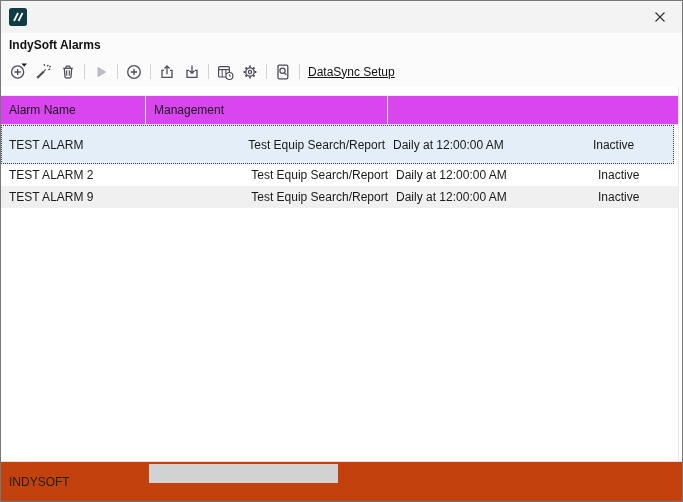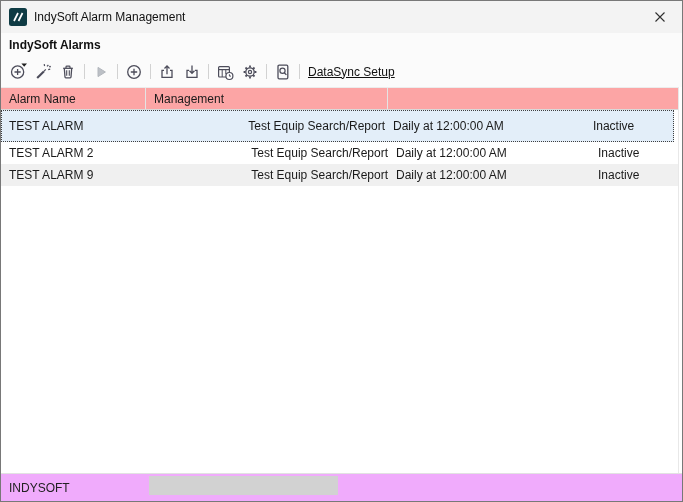--- a/index.html
+++ b/index.html
@@ -18,53 +18,52 @@
   .sectionlabel{position:absolute;top:37px;left:8px;font-weight:bold;font-size:12px;color:#111;text-align:center;}
   
   .toolbar{position:absolute;top:55px;left:0;right:0;height:31px;display:flex;align-items:center;gap:3px;padding-left:6px;}
   .tbtn{width:22px;height:24px;display:flex;align-items:center;justify-content:center;border:1px solid transparent;}
   .tsep{width:1px;height:15px;background:#d2d2d2;margin:0 2px;flex:0 0 auto;}
   .tlink{margin-left:3px;text-decoration:underline;color:#111;cursor:default;white-space:nowrap;}
   .ticon{display:block;}
   
   .gridarea{position:absolute;top:86px;left:0;width:681px;height:391px;background:#ffffff;}
   .grid-redge{position:absolute;top:0;left:677px;width:1px;height:391px;background:#e8e8e8;}
-  .ghead{display:flex;width:678px;height:23px;border-top:1px solid #ececec;border-bottom:1px solid #d8d8d8;background:#fca5a5;}
+  .ghead{display:flex;width:678px;height:30px;border-top:1px solid #ececec;border-bottom:1px solid #d8d8d8;background:#d946ef;margin-top:8px;}
   .ghead .hc{display:flex;align-items:center;padding-left:8px;border-right:1px solid #e4e4e4;color:#1a1a1a;}
   .hc.c1{width:145px;}
   .hc.c2{width:242px;}
   .hc.c3{width:206px;}
   .hc.c4{width:85px;justify-content:center;padding-left:0;}
   .grow{display:flex;align-items:center;width:678px;height:22px;background:#ffffff;}
   .grow.alt{background:#f0f0f0;}
   .grow .cell{padding-left:8px;overflow:hidden;white-space:nowrap;}
   .cell.c1{width:145px;}
   .cell.c2{width:242px;text-align:right;}
   .cell.c3{width:206px;}
   .cell.c4{width:85px;padding-left:4px;}
   .grow.selected{
-    width:673px;background:#e3eef9;border:1px dotted #3f3f3f;height:32px;
+    width:673px;background:#e3eef9;border:1px dotted #3f3f3f;height:39px;
   }
   .grow.selected .cell.c1{padding-left:7px;}
   
-  .statusbar{position:absolute;left:0;right:0;bottom:0;height:28px;background:#f0abfc;border-top:1px solid #e2e2e2;display:flex;align-items:center;}
+  .statusbar{position:absolute;left:0;right:0;bottom:0;height:40px;background:#c2410c;border-top:1px solid #e2e2e2;display:flex;align-items:center;}
   .statustext{margin-left:8px;color:#222;}
   .statusprog{position:absolute;left:148px;top:2px;width:189px;height:19px;background:#d2d2d2;}
 </style>
 </head>
 <body>
 
 <div class="window">
 
   <div class="titlebar">
     <svg class="applogo" viewBox="0 0 18 18">
       <rect x="0" y="0" width="18" height="18" rx="2.5" fill="#0e3b44"></rect>
       <path d="M5 13 L9 5 M9.5 13 L13.5 5" stroke="#ffffff" stroke-width="1.7" fill="none"></path>
     </svg>
-    <span class="apptitle">IndySoft Alarm Management</span>
     <div class="closebtn">
       <svg width="12" height="12" viewBox="0 0 12 12">
         <path d="M1.5 1.5 L10.5 10.5 M10.5 1.5 L1.5 10.5" stroke="#2f2f2f" stroke-width="1.1" fill="none"></path>
       </svg>
     </div>
   </div>
 
   <div class="sectionlabel">IndySoft Alarms</div>
 
   <div class="toolbar">

